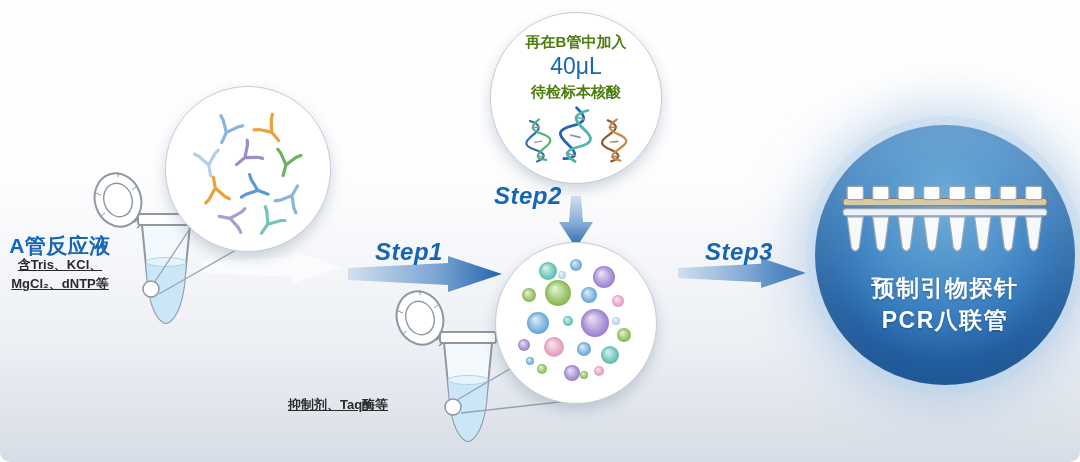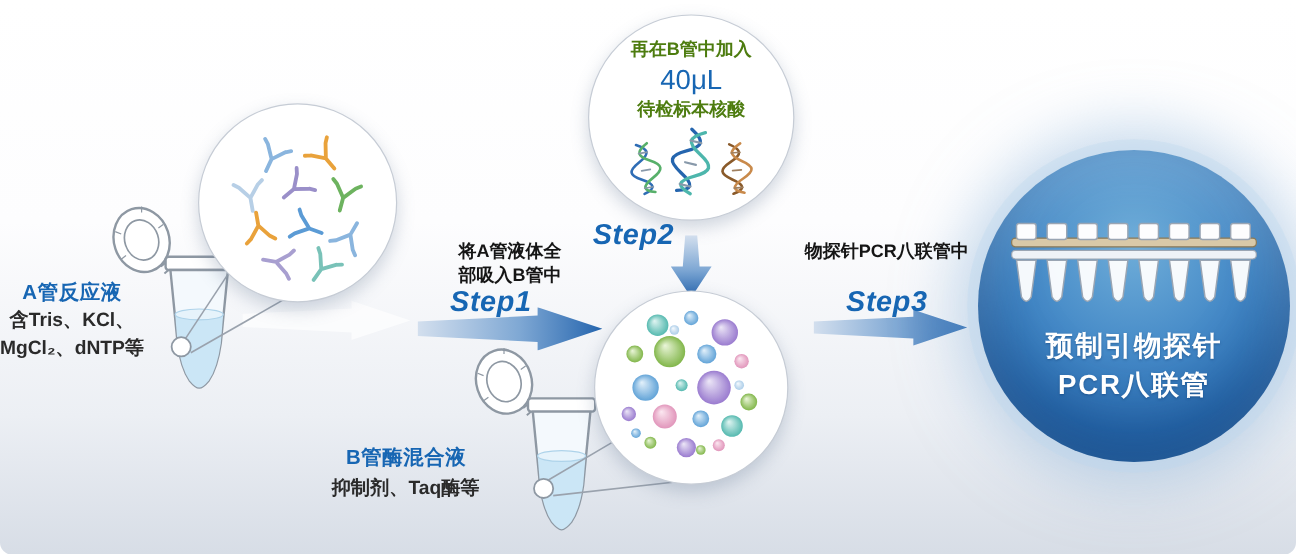--- a/index.html
+++ b/index.html
@@ -3,22 +3,22 @@
 <meta charset="utf-8">
 <style>
   html,body{margin:0;padding:0;background:#ffffff;}
   .canvas{
     position:relative;width:1080px;height:462px;overflow:hidden;border-radius:10px;
     font-family:"Liberation Sans",sans-serif;
     background:linear-gradient(180deg,#ffffff 0%,#fdfdfe 40%,#eceff4 75%,#d7dde6 100%);
   }
   .abs{position:absolute;}
   .center{text-align:center;}
-  .t-blue-title{color:#1766b3;font-size:17px;font-weight:bold;letter-spacing:.5px;}
-  .t-desc{color:#2a2a2a;font-size:16px;font-weight:600;line-height:1.45;}
+  .t-blue-title{color:#1766b3;font-size:21px;font-weight:bold;letter-spacing:.5px;}
+  .t-desc{color:#2a2a2a;font-size:13px;font-weight:600;line-height:1.45;text-decoration:underline;}
   .t-step-desc{color:#151515;font-size:15px;font-weight:bold;line-height:1.32;}
   .t-step-label{color:#1766b3;font-size:24px;font-weight:bold;font-style:italic;letter-spacing:.5px;}
   .circle{
     position:absolute;background:#ffffff;border:1px solid #c6ccd5;border-radius:50%;
     box-shadow:0 6px 14px rgba(90,110,140,.28);
   }
   .z0{z-index:1}.z1{z-index:2}.z2{z-index:3}.z3{z-index:4}.z4{z-index:5}
   .topcircle-content{position:relative;width:100%;height:100%;padding-top:19px;box-sizing:border-box;text-align:center;}
   .tc-line{color:#4d7c0f;font-size:15px;font-weight:bold;line-height:1.35;}
   .tc-volume{color:#1766b3;font-size:23px;font-weight:normal;line-height:1.2;margin:1px 0;}
@@ -108,24 +108,20 @@
       </g>
     </svg>
   </div>
 
   <div class="abs z4 center t-blue-title" style="left:8px;top:232px;width:104px;">A管反应液</div>
   <div class="abs z4 center t-desc" style="left:0px;top:256px;width:120px;">
     <div>含Tris、KCl、</div>
     <div>MgCl₂、dNTP等</div>
   </div>
 
-  <div class="abs z4 center t-step-desc" style="left:352px;top:200px;width:146px;">
-    <div>将A管液体全</div>
-    <div>部吸入B管中</div>
-  </div>
   <div class="abs z4 center t-step-label" style="left:336px;top:238px;width:146px;">Step1</div>
   <svg class="abs z3" style="left:348px;top:256px" width="154" height="36" viewBox="0 0 154 36">
     <defs>
       <linearGradient id="ag1" x1="0" y1="0" x2="1" y2="0">
         <stop offset="0" stop-color="#d3dfee"></stop>
           <stop offset="0.55" stop-color="#7fa8d4"></stop>
           <stop offset="1" stop-color="#2565ae"></stop>
       </linearGradient>
     </defs>
     <polygon points="0,12 100,7 100,0 154,18 100,36 100,29 0,24" fill="url(#ag1)"></polygon>
@@ -234,27 +230,25 @@
         <circle cx="76" cy="130" r="8" fill="url(#bpur)"></circle>
           <circle cx="103" cy="128" r="5" fill="url(#bpnk)"></circle>
         <circle cx="66" cy="32" r="4" fill="url(#bpal)"></circle>
           <circle cx="120" cy="78" r="4" fill="url(#bpal)"></circle>
         <circle cx="88" cy="132" r="4" fill="url(#bgrn)"></circle>
           <circle cx="34" cy="118" r="4" fill="url(#bblu)"></circle>
       </g>
     </svg>
   </div>
 
-  <div class="abs z4 center t-blue-title" style="left:266px;top:370px;width:145px;">B管酶混合液</div>
   <div class="abs z4 center t-desc" style="left:252px;top:396px;width:172px;">
     <div>抑制剂、Taq酶等</div>
   </div>
 
   <div class="abs z4 center t-step-desc" style="left:660px;top:200px;width:158px;">
-    <div>物探针PCR八联管中</div>
   </div>
   <div class="abs z4 center t-step-label" style="left:660px;top:238px;width:158px;">Step3</div>
   <svg class="abs z3" style="left:678px;top:256px" width="128" height="34" viewBox="0 0 154 36">
     <defs>
       <linearGradient id="ag3" x1="0" y1="0" x2="1" y2="0">
         <stop offset="0" stop-color="#d3dfee"></stop>
           <stop offset="0.55" stop-color="#7fa8d4"></stop>
           <stop offset="1" stop-color="#2565ae"></stop>
       </linearGradient>
     </defs>

